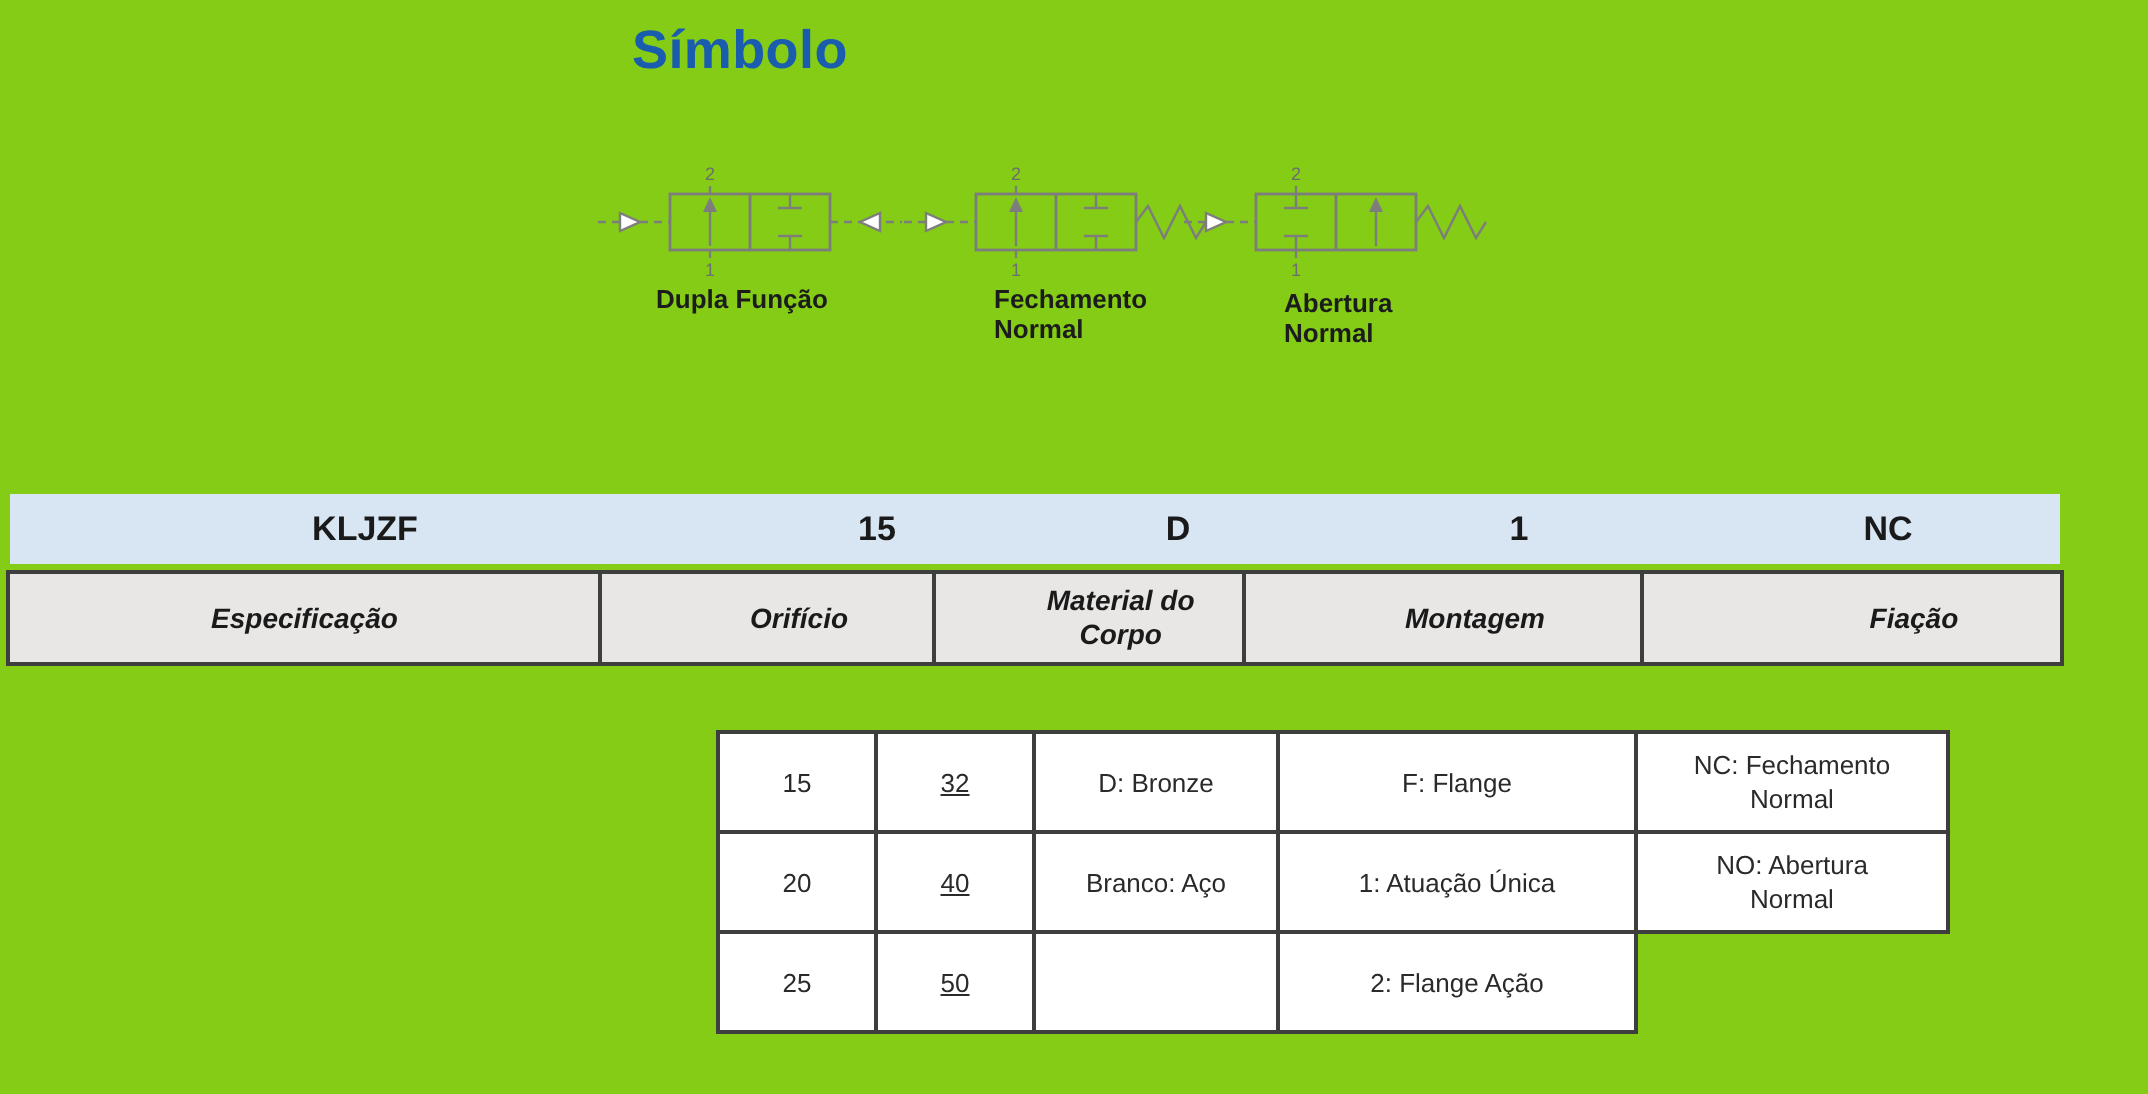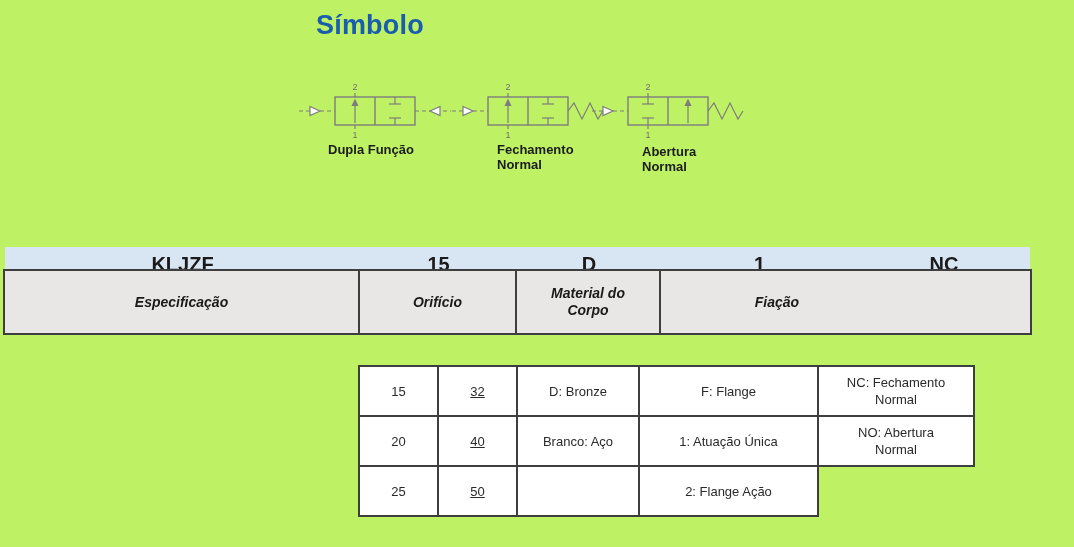--- a/index.html
+++ b/index.html
@@ -1,18 +1,18 @@
 <!DOCTYPE html>
 <html><head>
 <meta charset="utf-8">
 <style>
   * { margin:0; padding:0; box-sizing:border-box; }
   html,body { background:#ffffff; }
   .page {
-    position:relative; width:1074px; height:547px; background:#bef264;
+    position:relative; width:1074px; height:547px; background:#84cc16;
     font-family:"Liberation Sans", sans-serif; color:#1f1f1f; overflow:hidden;
   }
   
   .title {
     position:absolute; left:316px; top:10px;
     font-size:27px; font-weight:bold; color:#1A5CAD; letter-spacing:0.2px;
   }
   
   .symsvg { position:absolute; width:160px; height:64px; }
   .symsvg .ln { stroke:#7d7d7d; stroke-width:1.4; fill:none; }
@@ -25,26 +25,26 @@
     position:absolute; font-size:13px; font-weight:bold; color:#1c1c1c; line-height:15px;
     white-space:nowrap;
   }
   
   .code-band {
     position:absolute; left:5px; top:247px; width:1025px; height:35px;
     background:#D8E5F3; display:flex; align-items:stretch;
   }
   .code-band .cell {
     display:flex; align-items:center; justify-content:center;
-    font-size:20px; font-weight:bold; color:#1a1a1a;
+    font-size:17px; font-weight:bold; color:#1a1a1a;
   }
   
   .spec-head {
-    position:absolute; left:3px; top:269px; width:1029px; height:66px;
-    border:2px solid #3e3e3e; background:#E8E7E5; display:flex;
+    position:absolute; left:3px; top:285px; width:1029px; height:48px;
+    border:2px solid #3e3e3e; background:#E8E7E5; display:flex;gap:32px;
   }
   .spec-head .cell {
     display:flex; align-items:center; justify-content:center; text-align:center;
     font-size:14px; font-weight:bold; font-style:italic; color:#1a1a1a;
     border-right:2px solid #3e3e3e; line-height:17px; padding:0 14px;
   }
   .spec-head .cell:last-child { border-right:none;margin-left:30px; }
   
   .w0 { width:355px; } .w1 { width:157px; } .w2 { width:144px; }
   .w3 { width:197px; } .w4 { width:172px; }
@@ -152,20 +152,21 @@
     <div class="cell w1">15</div>
     <div class="cell w2">D</div>
     <div class="cell w3">1</div>
     <div class="cell w4">NC</div>
   </div>
 
   <div class="spec-head">
     <div class="cell w0">Especificação</div>
     <div class="cell w1">Orifício</div>
     <div class="cell w2">Material do Corpo</div>
+    <div class="cell w3">Montagem</div>
     <div class="cell w4">Fiação</div>
   </div>
 
   <table class="body-table">
     <tbody>
       <tr>
         <td class="c0">15</td>
         <td class="c1">32</td>
         <td class="c2">D: Bronze</td>
         <td class="c3">F: Flange</td>

